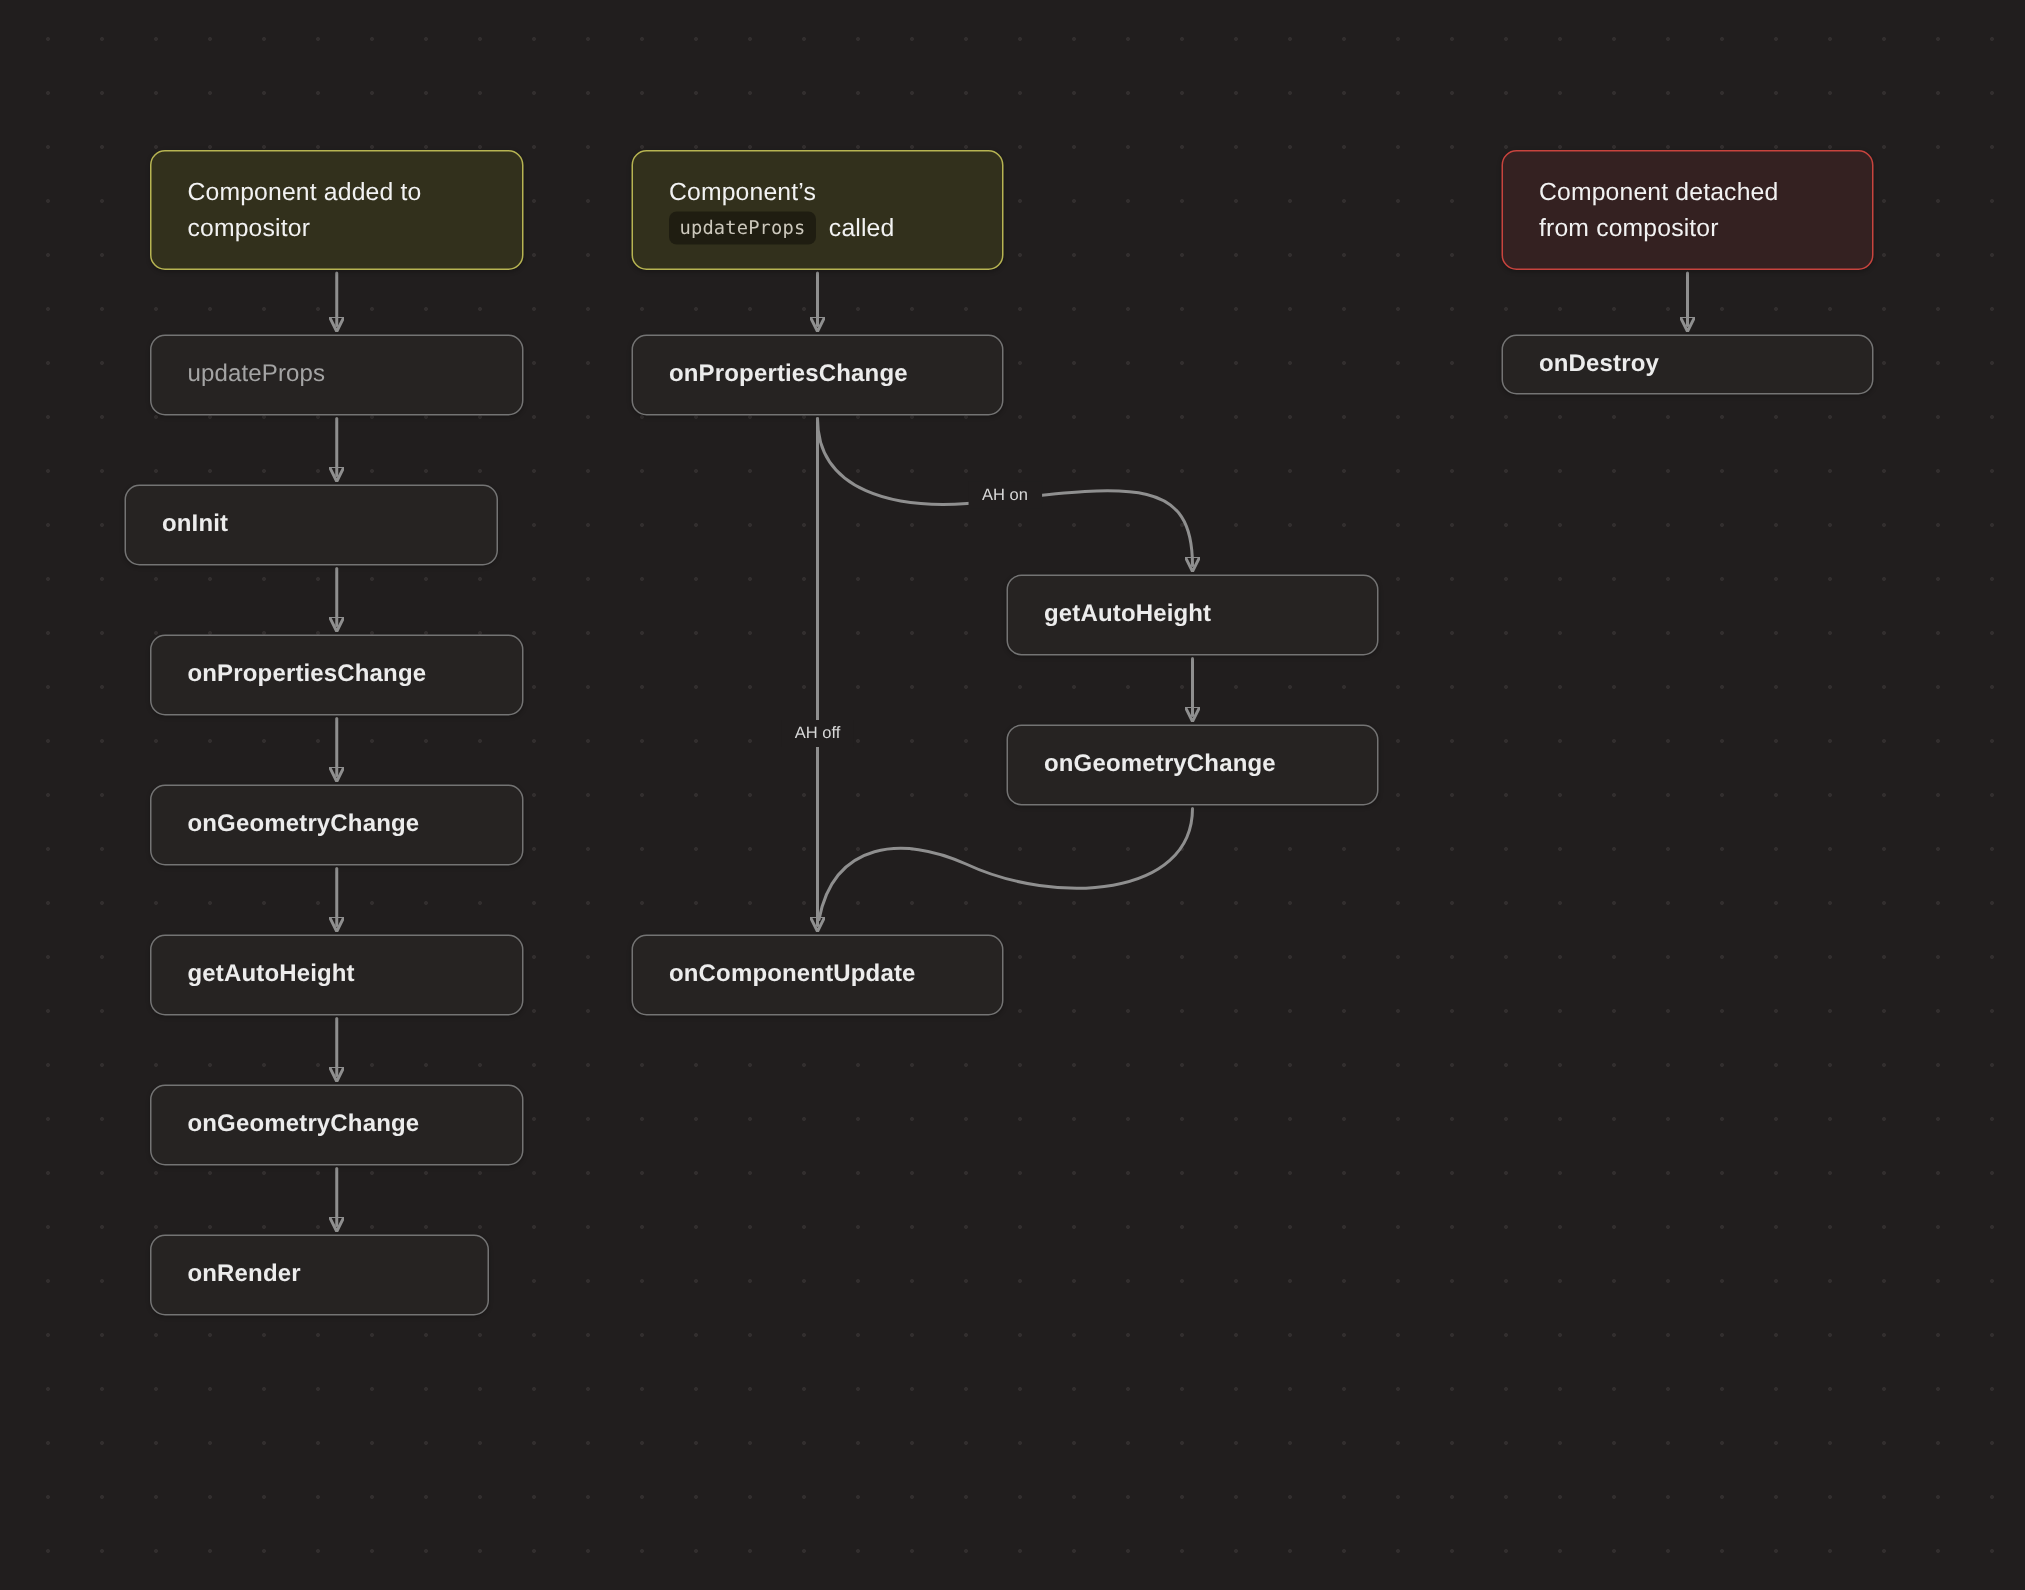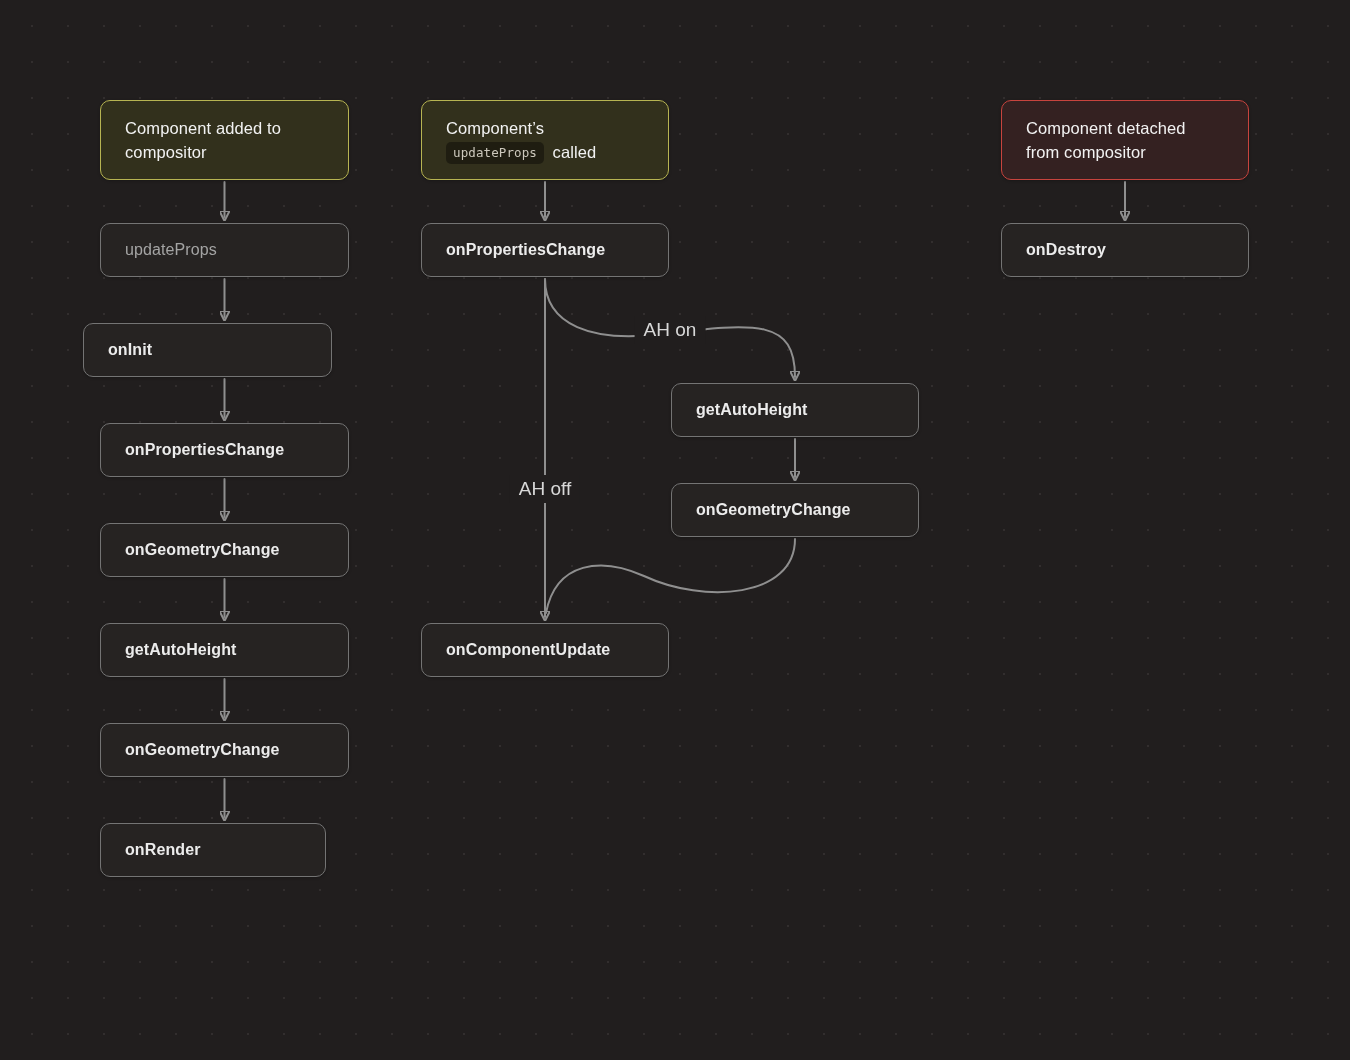--- a/index.html
+++ b/index.html
@@ -77,21 +77,21 @@
     padding: 2px 7px;
     margin-right: 4px;
     vertical-align: 1px;
     text-align: right;
   }
   .edge-label {
     position: absolute;
     transform: translate(-50%, -50%);
     background: #211e1e;
     color: #d8d8d8;
-    font-size: 19px;
+    font-size: 11px;
     font-weight: 400;
     padding: 3px 9px;
     white-space: nowrap;
   }
 </style>
 </head>
 <body>
 
 <div class="canvas">
 
@@ -152,15 +152,15 @@
   <div class="edge-label" style="left:670px; top:330px;">AH on</div>
   <div class="edge-label" style="left:545px; top:451px;margin-top:38px;">AH off</div>
 
   <div class="node start red" style="left:1001px; top:100px; width:248px;">
     <div class="start-text">
       <div>Component detached</div>
       <div>from compositor</div>
     </div>
   </div>
 
-  <div class="node" style="left:1001px; top:223px; width:248px; height:54px;">onDestroy</div>
+  <div class="node" style="left:1001px; top:223px; width:248px; height:40px;">onDestroy</div>
 
 </div>
 
 </body></html>

